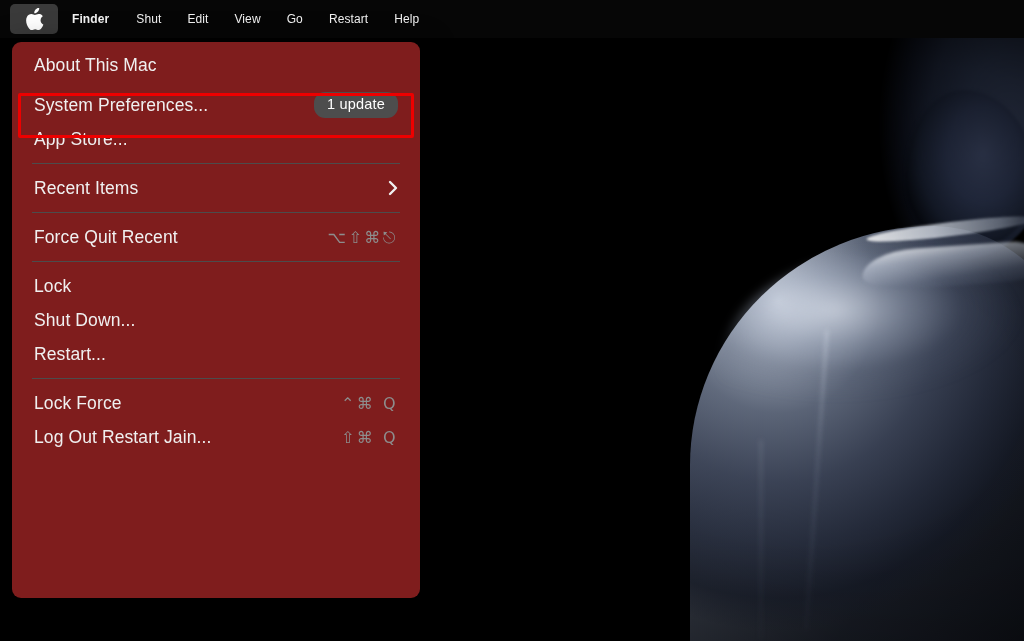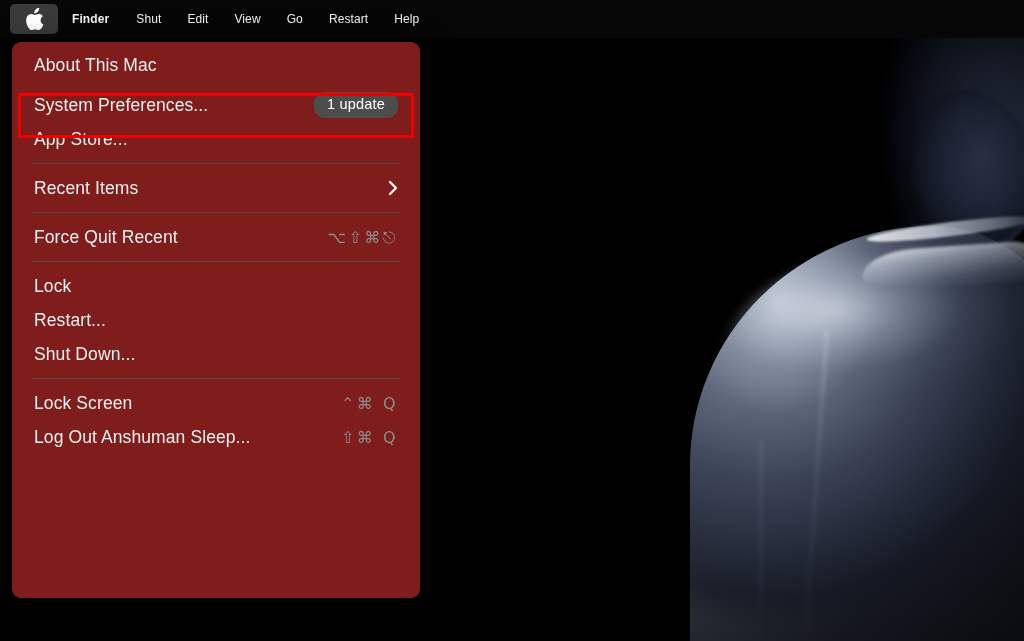--- a/index.html
+++ b/index.html
@@ -326,34 +326,34 @@
       <span class="label">Force Quit Recent</span>
       <span class="accessory mod">⌥⇧⌘⎋</span>
     </div>
 
     <div class="menu-sep"></div>
 
     <div class="menu-row">
       <span class="label">Lock</span>
     </div>
     <div class="menu-row">
+      <span class="label">Shut Down...</span>
+    </div>
+    <div class="menu-row">
       <span class="label">Restart...</span>
     </div>
-    <div class="menu-row">
-      <span class="label">Shut Down...</span>
-    </div>
 
     <div class="menu-sep"></div>
 
     <div class="menu-row">
-      <span class="label">Lock Screen</span>
+      <span class="label">Lock Force</span>
       <span class="accessory mod">⌃⌘ Q</span>
     </div>
     <div class="menu-row">
-      <span class="label">Log Out Anshuman Sleep...</span>
+      <span class="label">Log Out Restart Jain...</span>
       <span class="accessory mod">⇧⌘ Q</span>
     </div>
 
   </div>
 
   <div id="annotation-box"></div>
 
 </div>
 
 </body></html>

